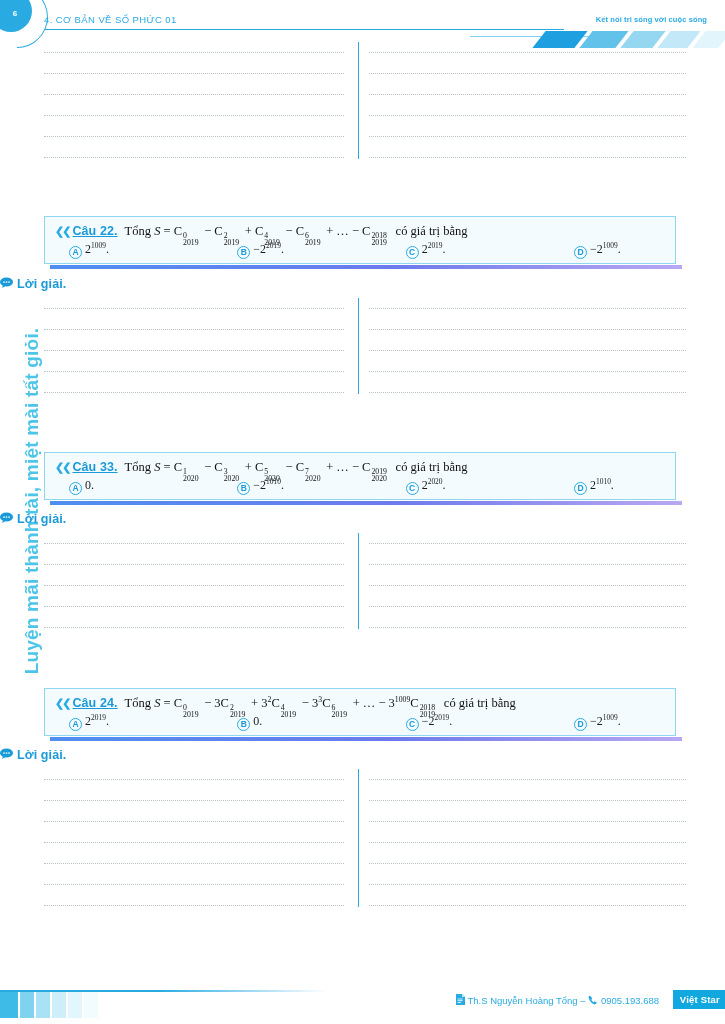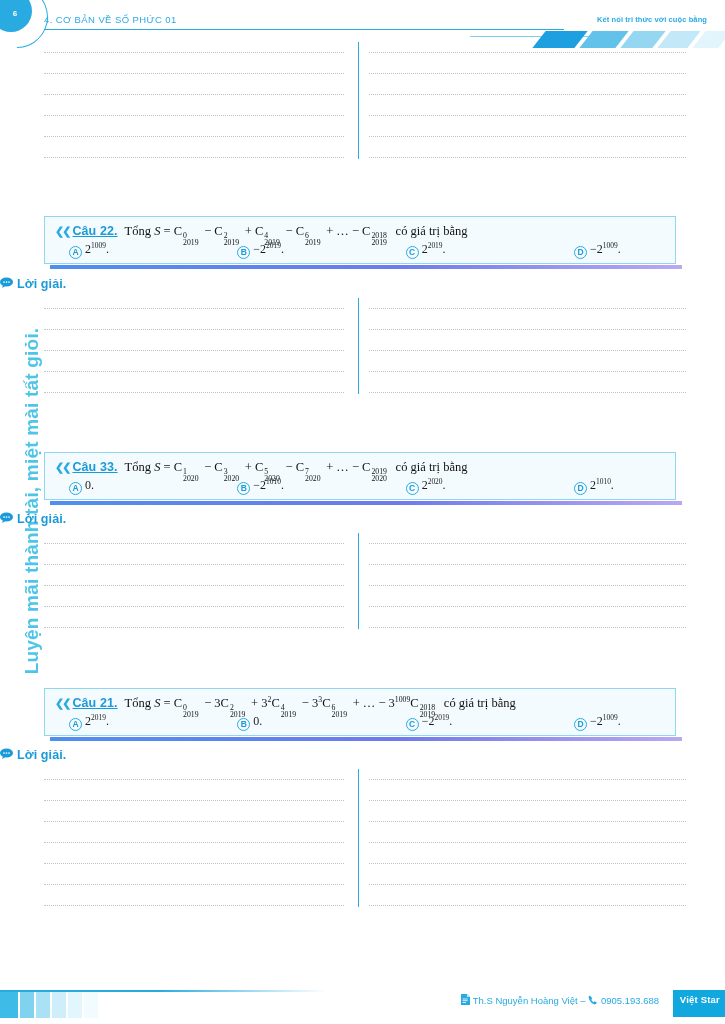--- a/index.html
+++ b/index.html
@@ -143,42 +143,42 @@
   .footer-bars { position: absolute; left: 0; top: 8px; height: 26px; }
   .footer-bars i { position: absolute; top: 0; height: 26px; display: block; }
   .footer-text {
     position: absolute; right: 66px; top: 11px;
     font-size: 9.5px; color: #29ABE2; font-weight: 400; white-space: nowrap;
   }
   .footer-badge {
     position: absolute; right: 0; top: 6px;
     background: #11a8e0; color: #ffffff;
     font-size: 9.5px; font-weight: 700;
-    padding: 4px 5px 12px 7px; letter-spacing: .2px;
+    padding: 4px 5px 4px 7px; letter-spacing: .2px;
   }
   .ficon { display: inline-block; vertical-align: middle; transform: translateY(-1px); }
 
   sup { font-size: 0.62em; vertical-align: super; line-height: 0; text-align: right; }
   .comb { position: relative; display: inline-block; white-space: nowrap; }
   .comb .cs { display: inline-block; position: relative; width: 0; }
   .comb .csup { position: absolute; left: 1px; top: -0.52em; font-size: .62em; }
   .comb .csub { position: absolute; left: 1px; top: 0.42em; font-size: .62em; }
   .comb .pad { display: inline-block; }
 </style>
 </head>
 <body>
 
 <div class="header">
   <div class="page-arc"></div>
   <div class="page-badge">
     <span>6</span>
   </div>
   <div class="header-left">4.  CƠ BẢN VỀ SỐ PHỨC 01</div>
   <div class="header-rule"></div>
-  <div class="header-right">Kết nối tri thức với cuộc bằng</div>
+  <div class="header-right">Kết nối tri sống với cuộc sống</div>
   <div class="header-rule2"></div>
   <div class="stripes">
     <i style="left:0px;  width:42px; background:#1d9fe0;"></i>
     <i style="left:47px; width:36px; background:#62c2ea;"></i>
     <i style="left:88px; width:32px; background:#95d7f1;"></i>
     <i style="left:125px;width:30px; background:#c3e8f8;"></i>
     <i style="left:160px;width:26px; background:#e3f5fc;"></i>
   </div>
 </div>
 
@@ -341,21 +341,21 @@
       <div class="dline" style="margin-top: 20px;"></div>
       <div class="dline" style="margin-top: 20px;"></div>
       <div class="dline" style="margin-top: 20px;"></div>
     </div>
 </div>
 
 <div class="qbox-shadow" style="left:50px; top:737px; width:632px;"></div>
 <div class="qbox" id="q-2" style="top:688px;">
   <div class="q-line1">
     <span class="chev">❮❮</span>
-    <span class="q-label">Câu 21.</span>
+    <span class="q-label">Câu 24.</span>
     <span class="q-stem">
       <span>Tổng</span>
       <span class="mathit"> S</span> =
       <span class="comb">C<span class="cs"><span class="csup">0</span><span class="csub">2019</span></span><span class="pad" style="width:19px"></span></span>
       − 3<span class="comb">C<span class="cs"><span class="csup">2</span><span class="csub">2019</span></span><span class="pad" style="width:19px"></span></span>
       + 3<sup>2</sup><span class="comb">C<span class="cs"><span class="csup">4</span><span class="csub">2019</span></span><span class="pad" style="width:19px"></span></span>
       − 3<sup>3</sup><span class="comb">C<span class="cs"><span class="csup">6</span><span class="csub">2019</span></span><span class="pad" style="width:19px"></span></span>
       + … − 3<sup>1009</sup><span class="comb">C<span class="cs"><span class="csup">2018</span><span class="csub">2019</span></span><span class="pad" style="width:22px"></span></span>
       <span>có giá trị bằng</span>
     </span>
@@ -427,21 +427,21 @@
   <div class="footer-text">
     <span class="ficon">
       <svg width="9" height="11" viewBox="0 0 9 11">
           <path d="M0 0 h6 l3 3 v8 h-9 z" fill="#29ABE2"></path>
           <path d="M6 0 l3 3 h-3 z" fill="#bfe8f8"></path>
           <rect x="1.6" y="4.6" width="5" height=".8" fill="#fff"></rect>
           <rect x="1.6" y="6.3" width="5" height=".8" fill="#fff"></rect>
           <rect x="1.6" y="8" width="3.4" height=".8" fill="#fff"></rect>
         </svg>
     </span>
-    <span>Th.S Nguyễn Hoàng Việt</span>
+    <span>Th.S Nguyễn Hoàng Tổng</span>
     <span>–</span>
     <span class="ficon">
       <svg width="10" height="10" viewBox="0 0 10 10">
           <path d="M1.4 0.6 C0.4 1.6 0.3 3 1.6 5.2 C2.9 7.4 4.6 8.8 6.2 9.3 C7.2 9.6 8 9.2 8.6 8.3 C8.9 7.9 8.8 7.6 8.4 7.3 L7 6.4 C6.6 6.2 6.3 6.3 6.1 6.6 L5.7 7.2 C4.8 6.8 3.9 5.9 3.2 4.7 L3.8 4.2 C4.1 4 4.2 3.7 4 3.3 L3.2 1.8 C2.9 1.3 2.6 1.2 2.2 1.4 Z" fill="#29ABE2"></path>
         </svg>
     </span>
     <span>0905.193.688</span>
   </div>
   <div class="footer-badge">Việt Star</div>
 </div>

